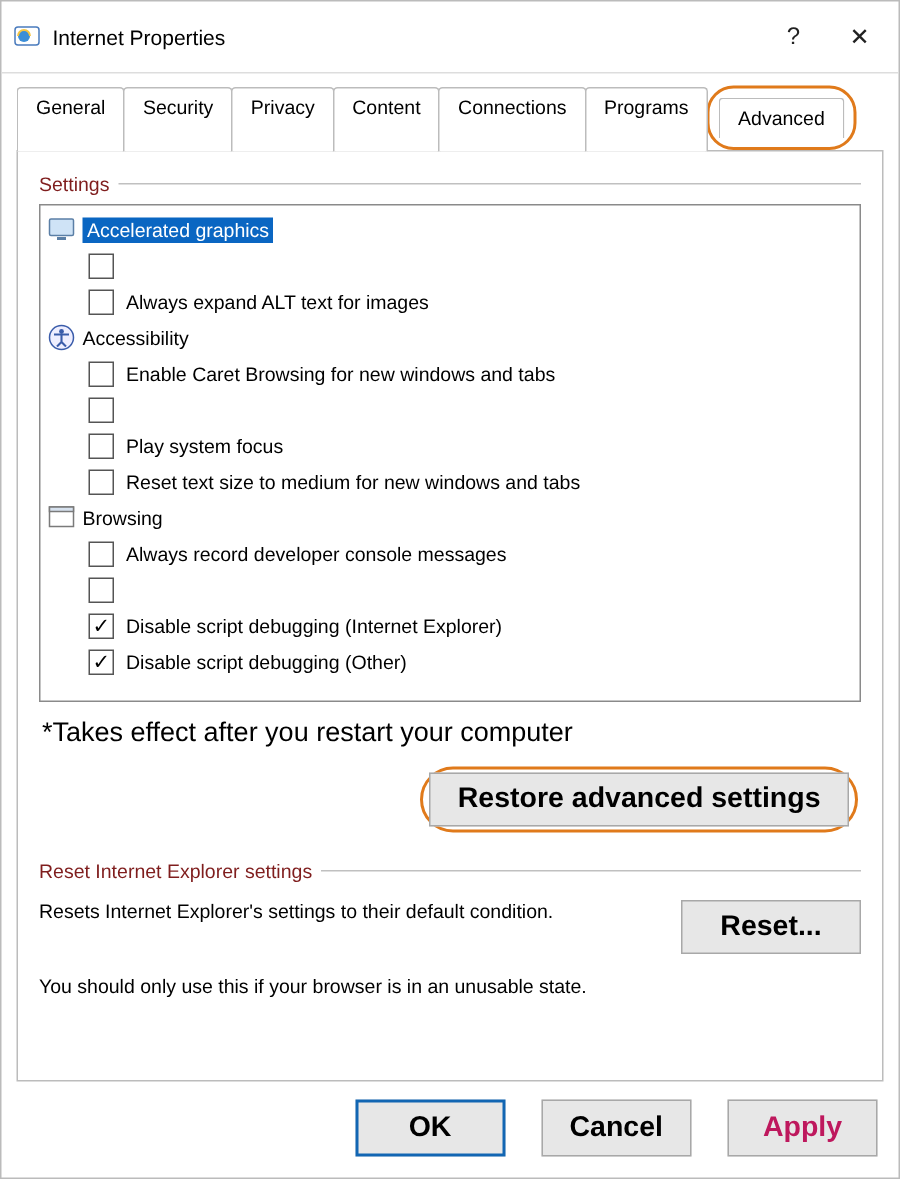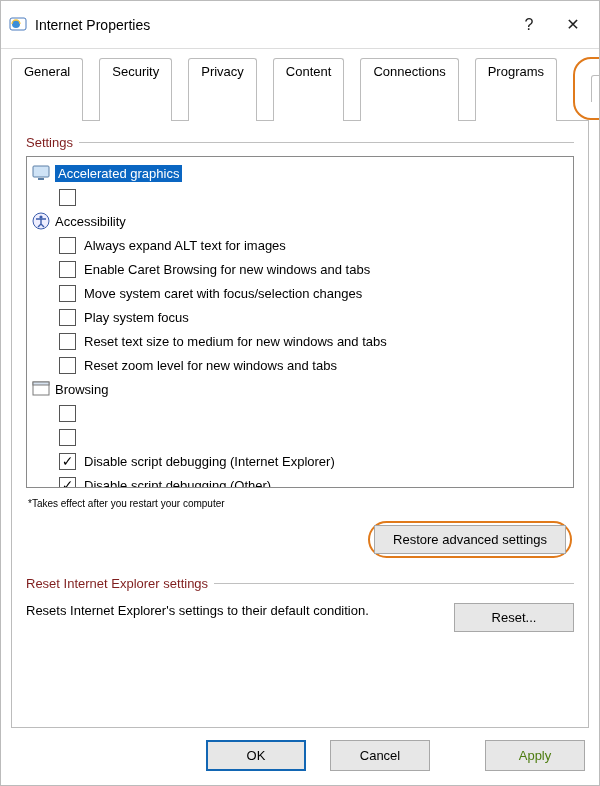--- a/index.html
+++ b/index.html
@@ -34,21 +34,21 @@
   .titlebar .tbtn {
     width: 44px; height: 30px;
     display: inline-flex; align-items: center; justify-content: center;
     font-size: 16px;
     color: #222;
   }
   
   .tabstrip {
     display: flex;
     padding: 8px 10px 0 10px;
-    gap: 17px;
+    gap: 0;
   }
   .tab {
     padding: 5px 12px 6px 12px;
     border: 1px solid #bcbcbc;
     border-bottom: none;
     background: #fff;
     font-size: 13px;
     position: relative;
     margin-right: -1px;
     top: 1px;
@@ -136,28 +136,29 @@
   }
   .tree-label { font-size: 13px; }
   
   .tree::-webkit-scrollbar { width: 22px; height: 22px; }
   .tree::-webkit-scrollbar-track { background: #f1f1f1; }
   .tree::-webkit-scrollbar-thumb { background: #c4c4c4; }
   .tree::-webkit-scrollbar-button { display: block; background: #f0f0f0; height:22px; width:22px; border:1px solid #ccc;}
   
   .footnote {
     margin: 10px 0 6px 2px;
-    font-size: 10px;
+    font-size: 18px;
   }
   .btn {
     background: #e7e7e7;
     border: 1px solid #a8a8a8;
     padding: 6px 18px;
-    font-size: 13px;
+    font-size: 19px;
     font-family: inherit;
+    font-weight: bold;
   }
   .restore-row {
     display: flex;
     justify-content: flex-end;
     margin: 6px 2px 18px 0;
   }
   .restore-ring {
     border: 2px solid #e07a1b;
     border-radius: 22px;
     padding: 2px 4px;
@@ -176,22 +177,21 @@
     justify-content: flex-end;
     gap: 24px;
     padding: 12px 14px 14px 0;
   }
   .btn-primary {
     border: 2px solid #1266b3;
     background: #e7e7e7;
     padding: 6px 32px;
   }
   .btn-disabled {
-    color: #4d7c0f;
-    margin-left: 31px;
+    color: #be185d;
   }
   .flex-spacer { flex:1; }
 </style>
 </head>
 <body>
 
 <div class="titlebar">
   <span class="title-icon">
     <svg width="18" height="18" viewBox="0 0 18 18">
       <rect x="1" y="2" width="16" height="12" rx="2" fill="#fff" stroke="#4a7bbd" stroke-width="1"></rect>
@@ -205,21 +205,21 @@
 </div>
 
 <div class="tabstrip">
   <div class="tab inactive"><span>General</span></div>
   <div class="tab inactive"><span>Security</span></div>
   <div class="tab inactive"><span>Privacy</span></div>
   <div class="tab inactive"><span>Content</span></div>
   <div class="tab inactive"><span>Connections</span></div>
   <div class="tab inactive"><span>Programs</span></div>
   <span class="highlight-ring">
-    <div class="tab active" style="margin:14px;top:0;"><span>Advanced</span></div>
+    <div class="tab active" style="margin:4px;top:0;"><span>Advanced</span></div>
   </span>
 </div>
 
 <div class="tabpanel-border">
 
   <div class="groupbox">
     <div class="groupbox-header">
       <span>Settings</span>
       <span class="groupbox-rule"></span>
     </div>
@@ -231,73 +231,68 @@
               <svg width="18" height="16" viewBox="0 0 18 16">
                 <rect x="1" y="1" width="16" height="11" rx="1" fill="#cfe3f6" stroke="#5b7fa6"></rect>
                 <rect x="6" y="13" width="6" height="2" fill="#5b7fa6"></rect>
               </svg>
             </span>
             <span class="tree-label selected-label">Accelerated graphics</span>
           </div>
           <div class="tree-row">
             <span class="indent"></span>
             <span class="chk"></span>
+          </div>
+          <div class="tree-row">
+            <span class="indent"></span>
+            <span class="chk"></span>
+            <span class="tree-label">Always expand ALT text for images</span>
           </div>
           <div class="tree-row">
             <span class="cat-icon">
               <svg width="18" height="18" viewBox="0 0 18 18">
                 <circle cx="9" cy="9" r="8" fill="#eef" stroke="#3a5caa"></circle>
                 <circle cx="9" cy="5" r="1.6" fill="#3a5caa"></circle>
                 <path d="M4 7 L14 7 M9 7 L9 12 M9 12 L6 15 M9 12 L12 15" stroke="#3a5caa" stroke-width="1.4" fill="none"></path>
               </svg>
             </span>
             <span class="tree-label">Accessibility</span>
           </div>
           <div class="tree-row">
             <span class="indent"></span>
             <span class="chk"></span>
-            <span class="tree-label">Always expand ALT text for images</span>
-          </div>
-          <div class="tree-row">
-            <span class="indent"></span>
-            <span class="chk"></span>
             <span class="tree-label">Enable Caret Browsing for new windows and tabs</span>
           </div>
           <div class="tree-row">
             <span class="indent"></span>
             <span class="chk"></span>
-            <span class="tree-label">Move system caret with focus/selection changes</span>
           </div>
           <div class="tree-row">
             <span class="indent"></span>
             <span class="chk"></span>
             <span class="tree-label">Play system focus</span>
           </div>
           <div class="tree-row">
             <span class="indent"></span>
             <span class="chk"></span>
             <span class="tree-label">Reset text size to medium for new windows and tabs</span>
-          </div>
-          <div class="tree-row">
-            <span class="indent"></span>
-            <span class="chk"></span>
-            <span class="tree-label">Reset zoom level for new windows and tabs</span>
           </div>
           <div class="tree-row">
             <span class="cat-icon">
               <svg width="18" height="16" viewBox="0 0 18 16">
                 <rect x="1" y="1" width="16" height="13" fill="#fff" stroke="#7a7a7a"></rect>
                 <rect x="1" y="1" width="16" height="3" fill="#d7e2ef" stroke="#7a7a7a"></rect>
               </svg>
             </span>
             <span class="tree-label">Browsing</span>
           </div>
           <div class="tree-row">
             <span class="indent"></span>
             <span class="chk"></span>
+            <span class="tree-label">Always record developer console messages</span>
           </div>
           <div class="tree-row">
             <span class="indent"></span>
             <span class="chk"></span>
           </div>
           <div class="tree-row">
             <span class="indent"></span>
             <span class="chk checked"></span>
             <span class="tree-label">Disable script debugging (Internet Explorer)</span>
           </div>
@@ -320,20 +315,21 @@
 
   <div class="groupbox">
     <div class="groupbox-header">
       <span>Reset Internet Explorer settings</span>
       <span class="groupbox-rule"></span>
     </div>
     <div class="reset-block">
       <div class="reset-desc">Resets Internet Explorer's settings to their default condition.</div>
       <button class="btn" style="min-width:120px;">Reset...</button>
     </div>
+    <div class="reset-warn">You should only use this if your browser is in an unusable state.</div>
   </div>
 
   <div class="flex-spacer"></div>
 </div>
 
 <div class="bottombar">
   <button class="btn btn-primary" style="min-width:100px;">OK</button>
   <button class="btn" style="min-width:100px;">Cancel</button>
   <button class="btn btn-disabled" style="min-width:100px;">Apply</button>
 </div>

